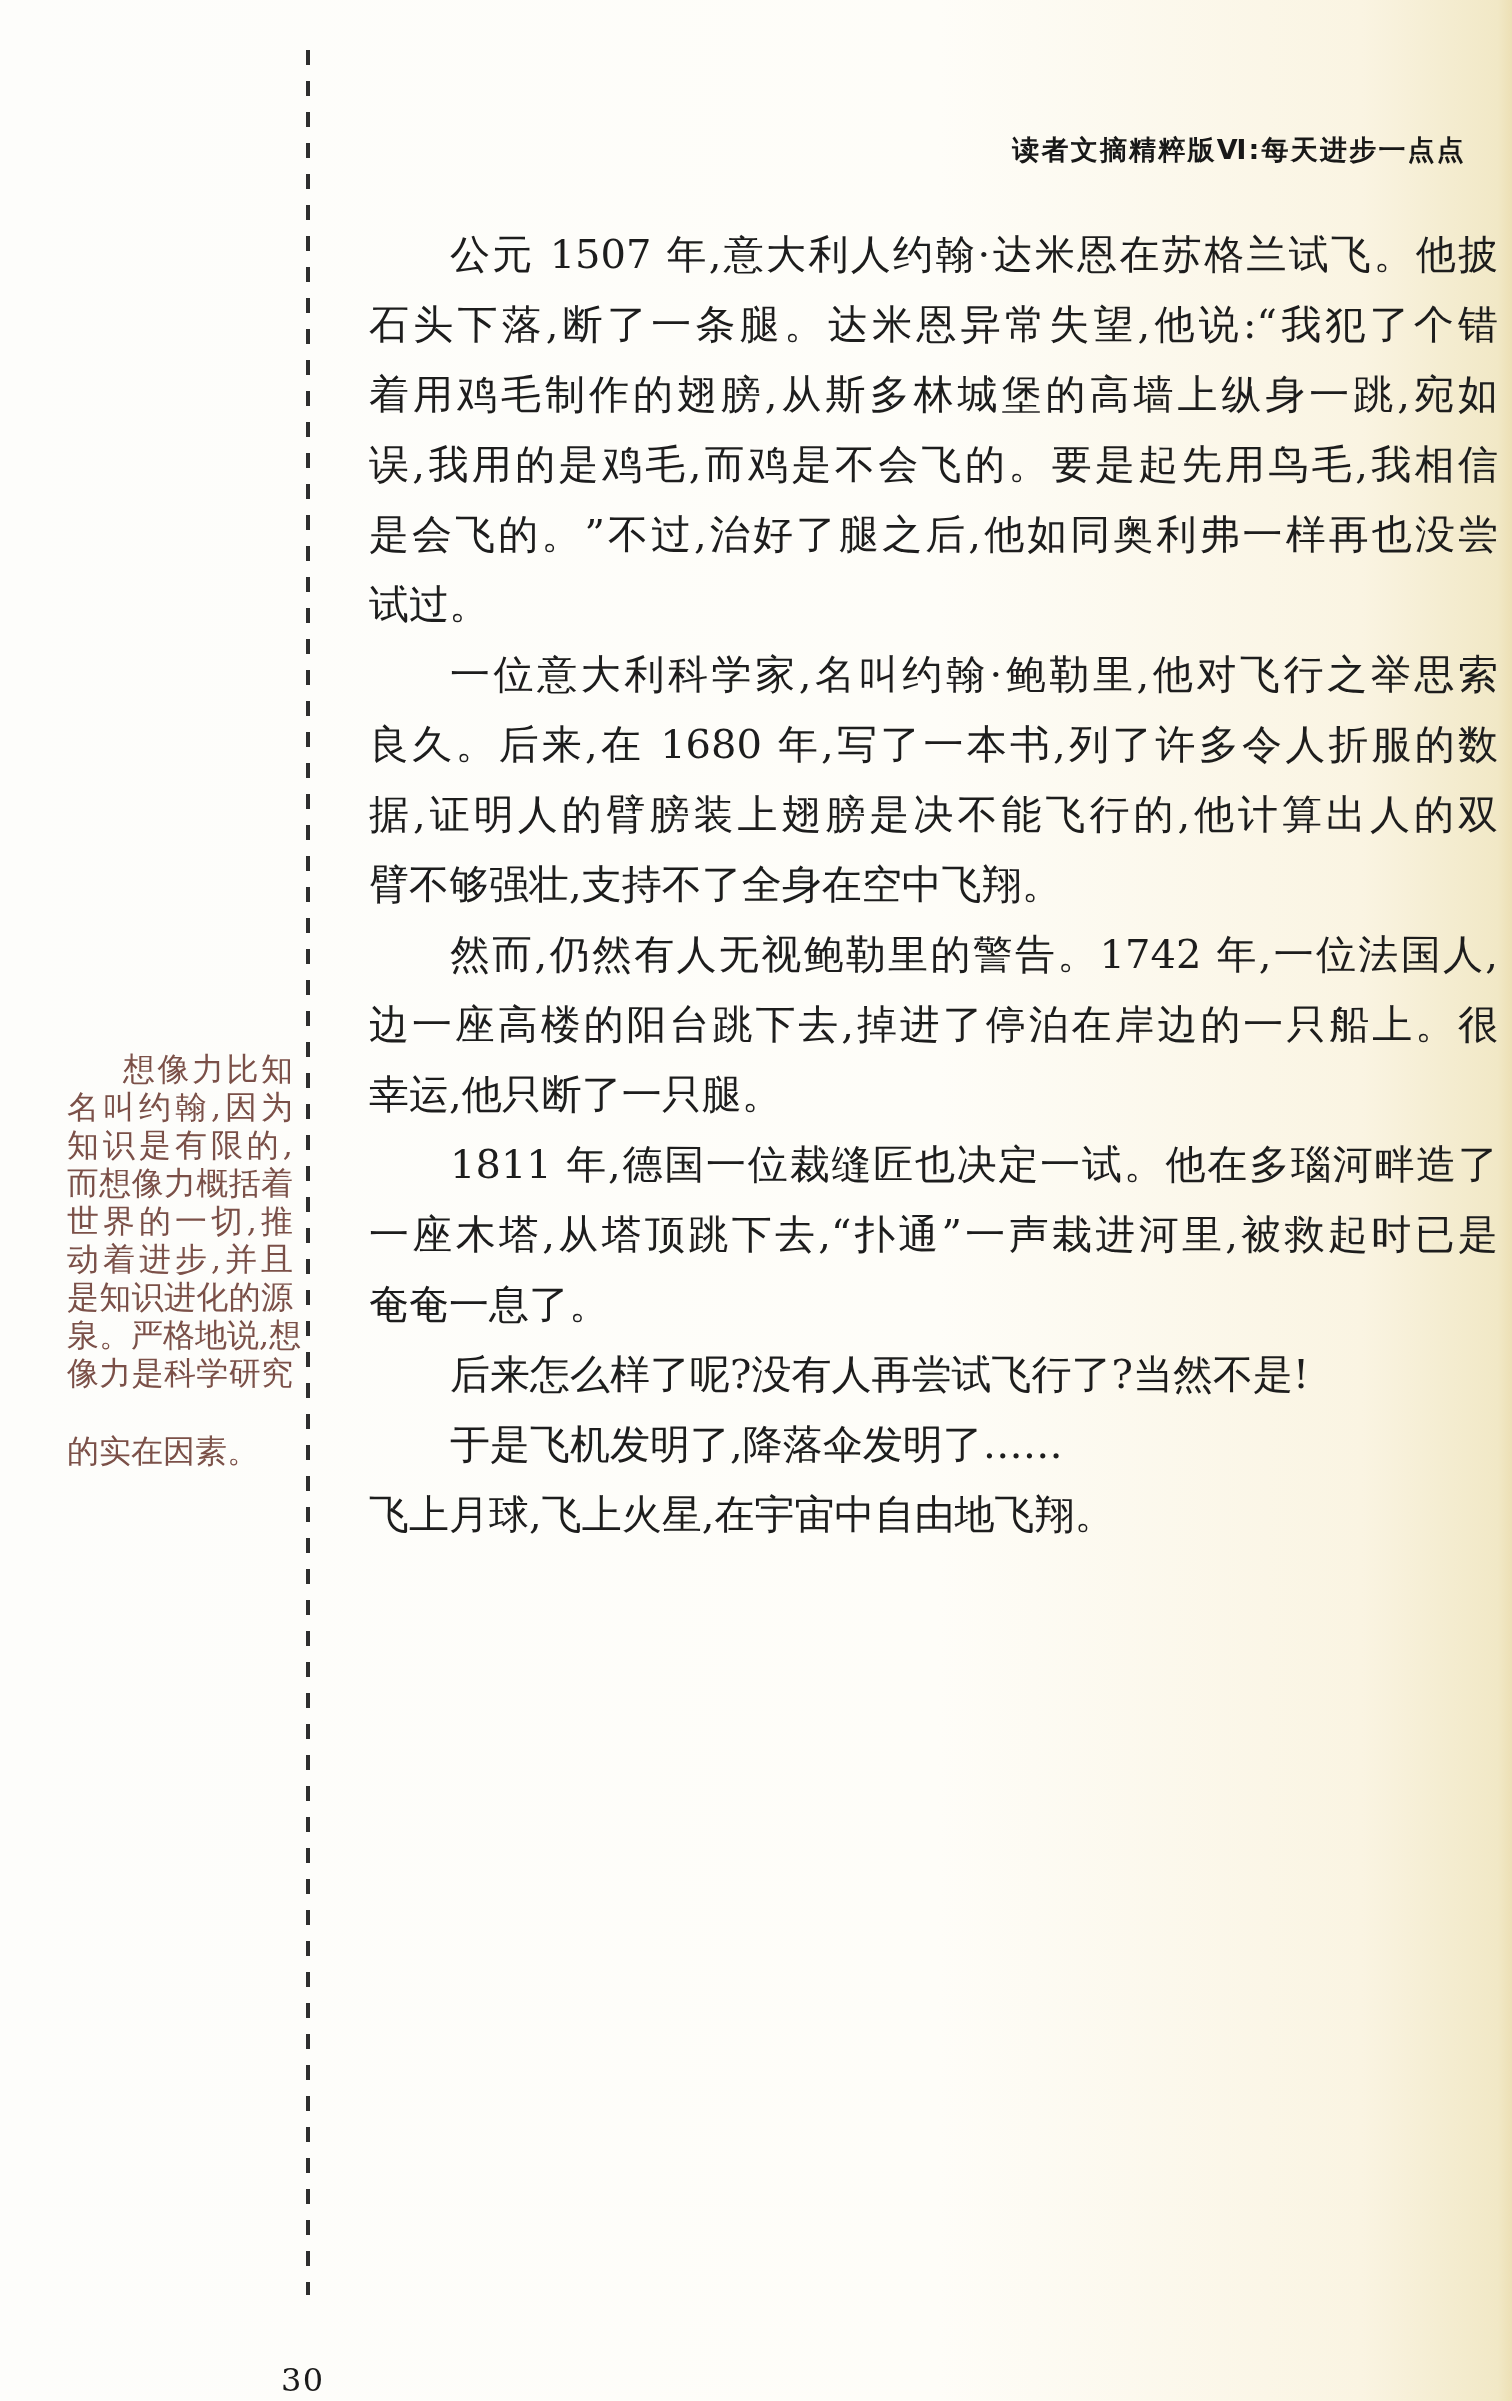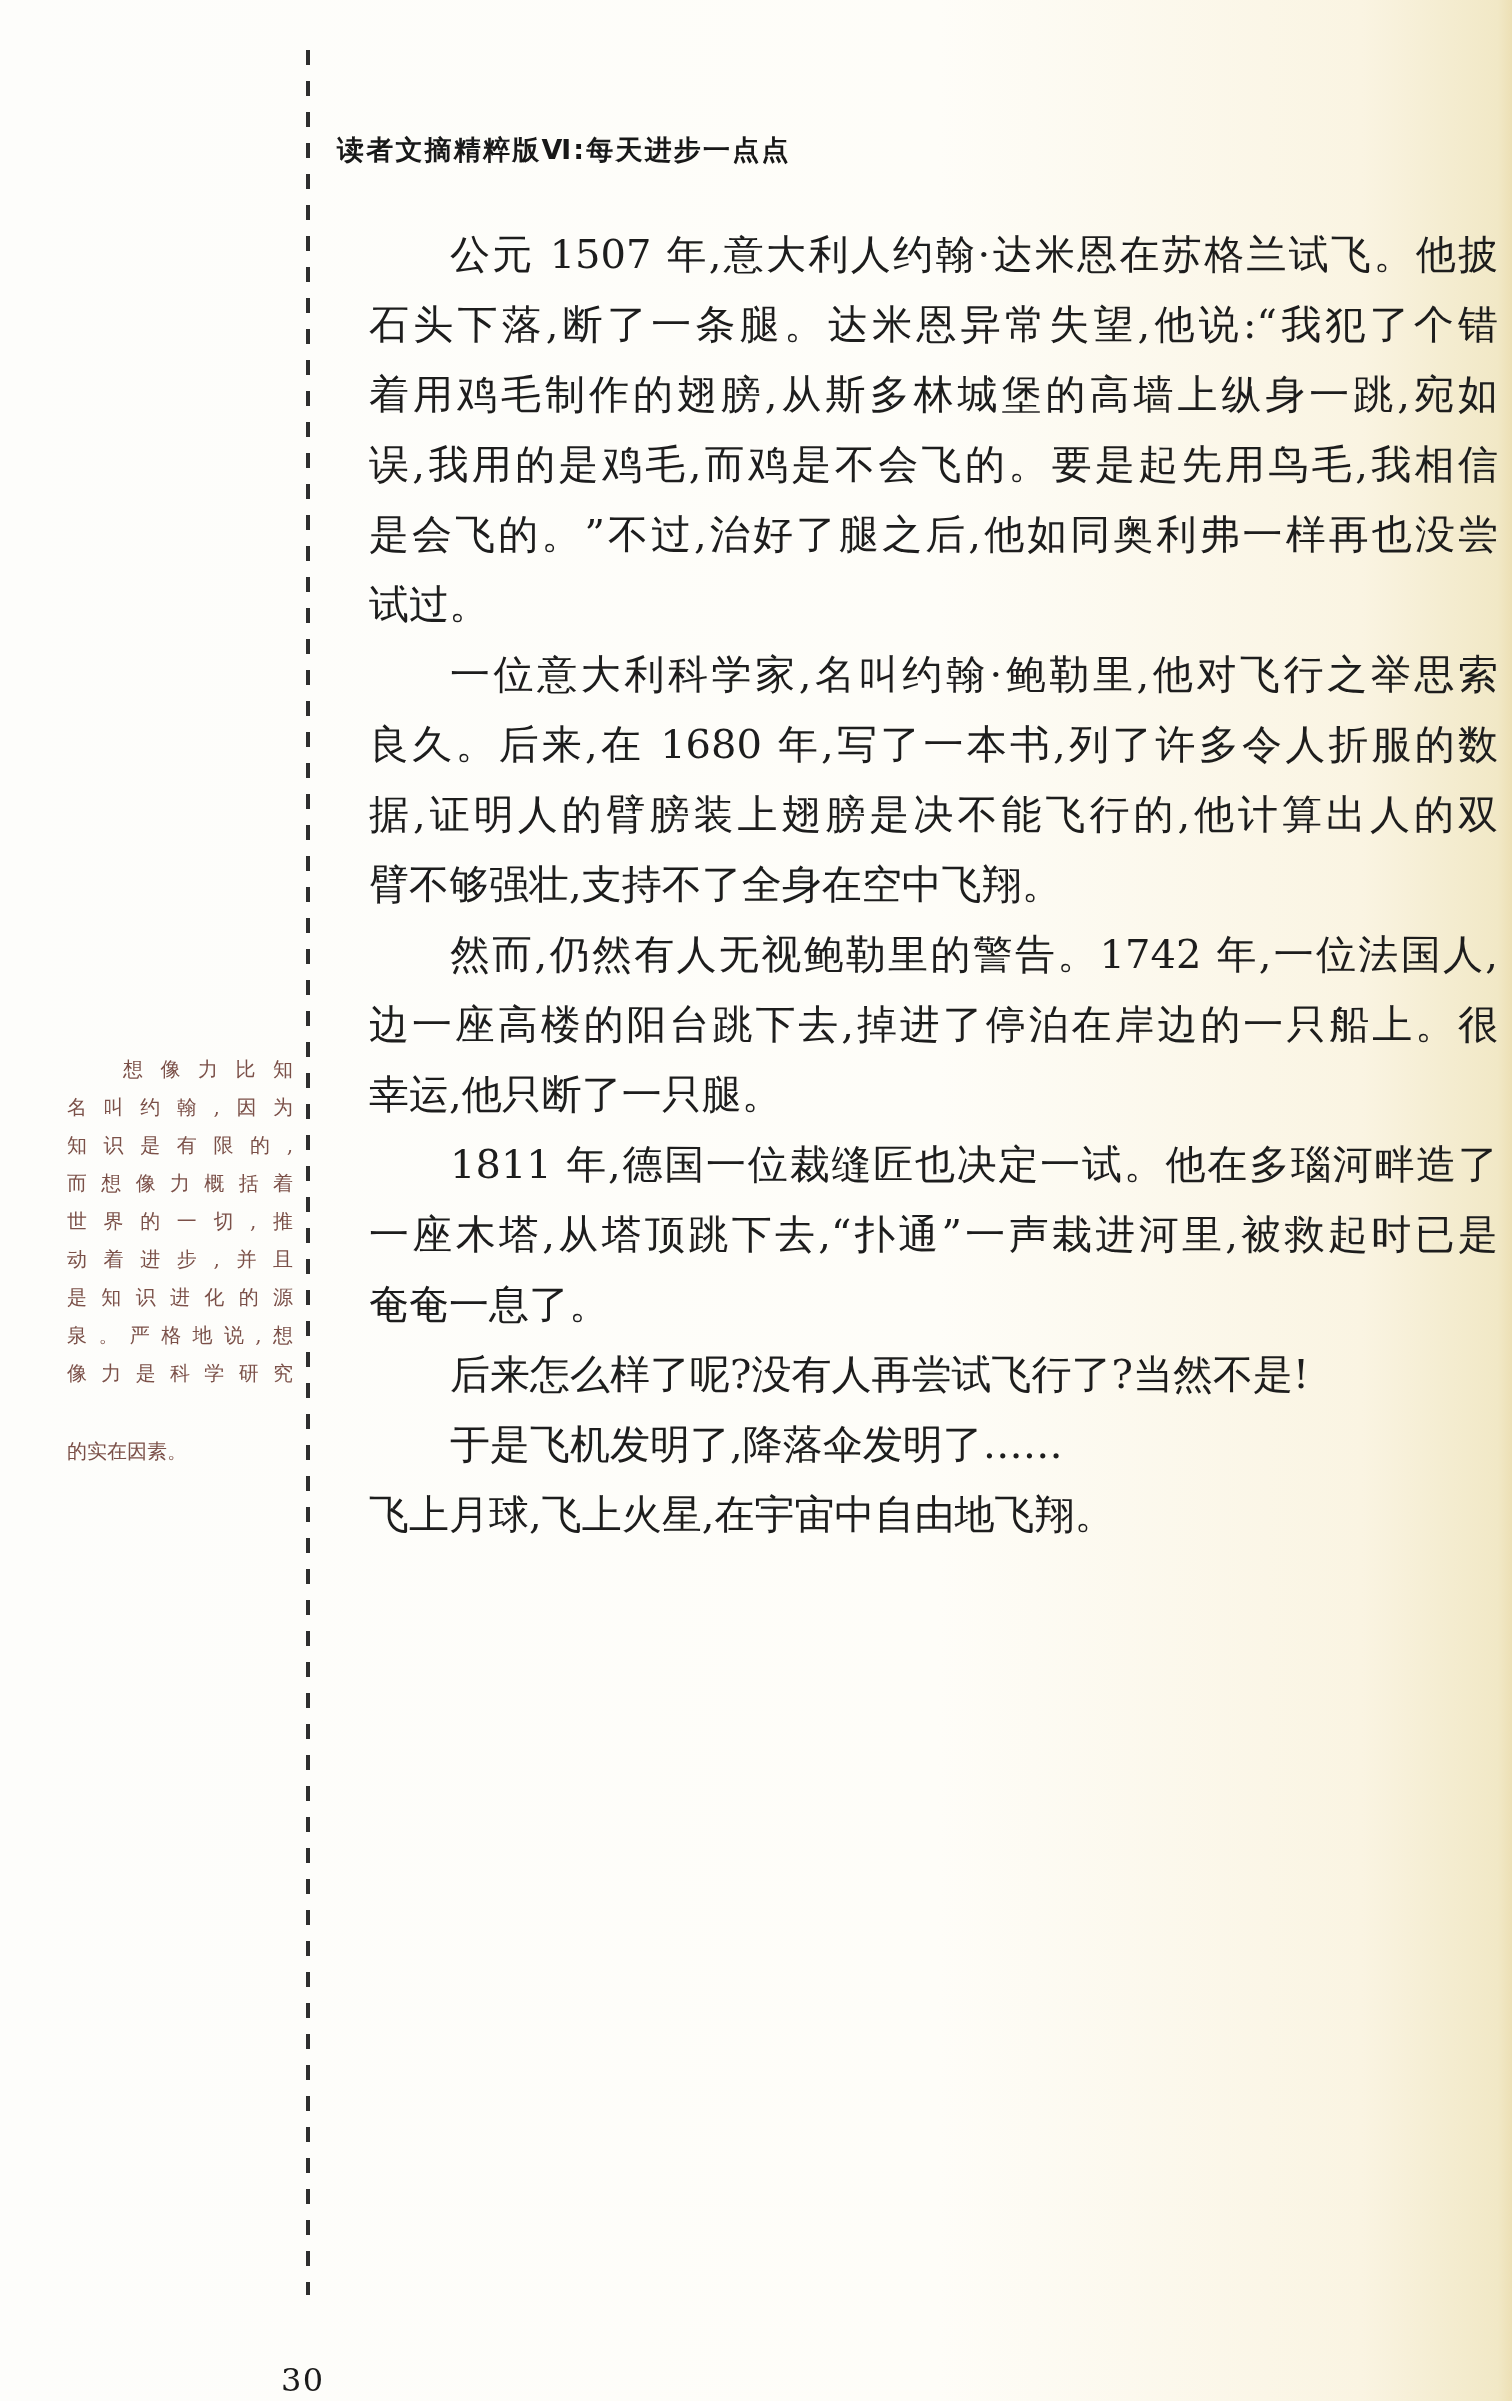--- a/index.html
+++ b/index.html
@@ -10,38 +10,38 @@
     background:linear-gradient(90deg,#fdfdfb 0%,#fefdf8 62%,#faf4e2 90%,#f1e8c6 99%,#ecdfb4 100%);
     overflow:hidden;
     font-family:"DejaVu Serif","Liberation Serif",serif;
   }
   .dotted-rule{
     position:absolute;left:306px;top:50px;width:3.7px;height:2245px;
     background:repeating-linear-gradient(180deg,#2e2e2e 0 14.7px,transparent 14.7px 31px);
   }
   .running-head{
     position:absolute;left:337px;top:132px;width:1129px;
-    text-align:left;font-size:27px;font-weight:bold;color:#181818;
+    text-align:right;font-size:27px;font-weight:bold;color:#181818;
     letter-spacing:2.2px;
     font-family:"DejaVu Sans","Liberation Sans",sans-serif;
   }
   .article{
     position:absolute;left:337px;top:219px;width:1129px;
     font-size:40px;color:#1d1d1d;margin-left:32px;
   }
   .bline{
     height:70px;line-height:70px;
     text-align:justify;text-align-last:justify;
     white-space:nowrap;overflow:visible;
   }
   .bline.first{text-indent:81px;}
   .bline.lastline{text-align-last:left;}
   .margin-note{
     position:absolute;left:67px;top:1050px;width:226px;
-    font-size:20px;color:#7b5048;
+    font-size:32px;color:#7b5048;
   }
   .mline{
     height:38px;line-height:38px;
     text-align:justify;text-align-last:justify;
     white-space:nowrap;
   }
   .mline.first{text-indent:56px;}
   .mline.lastline{text-align-last:left;margin-top:40px;}
   .page-number{
     position:absolute;left:281px;top:2313px;

